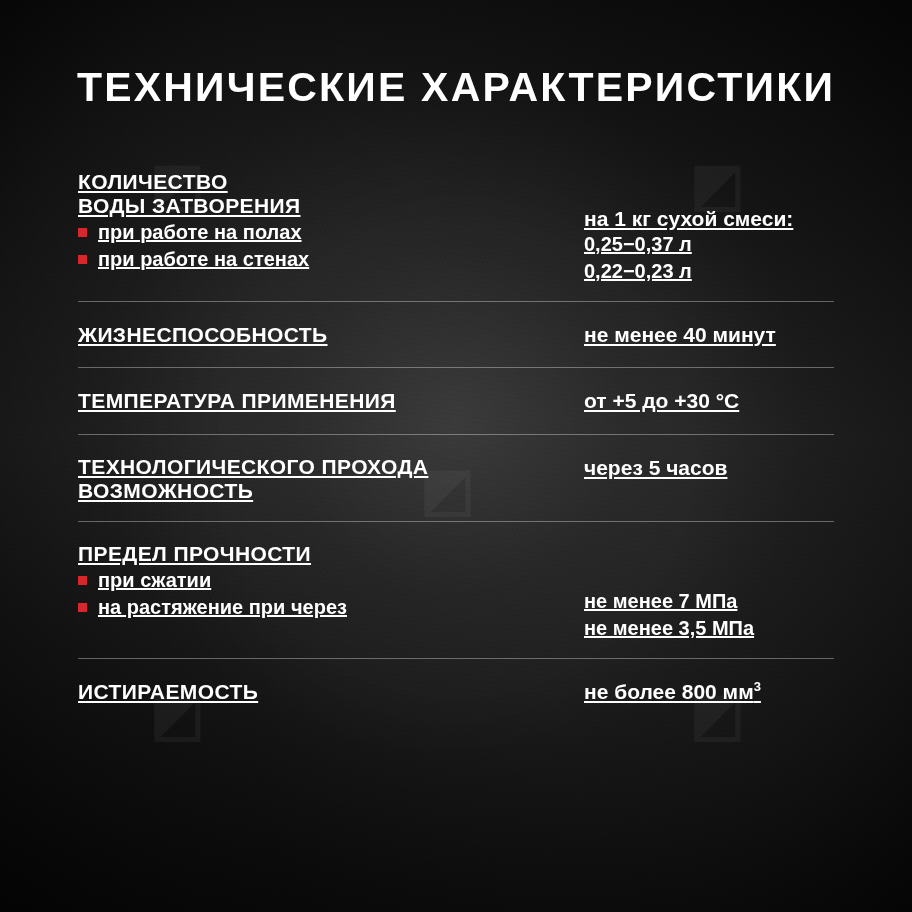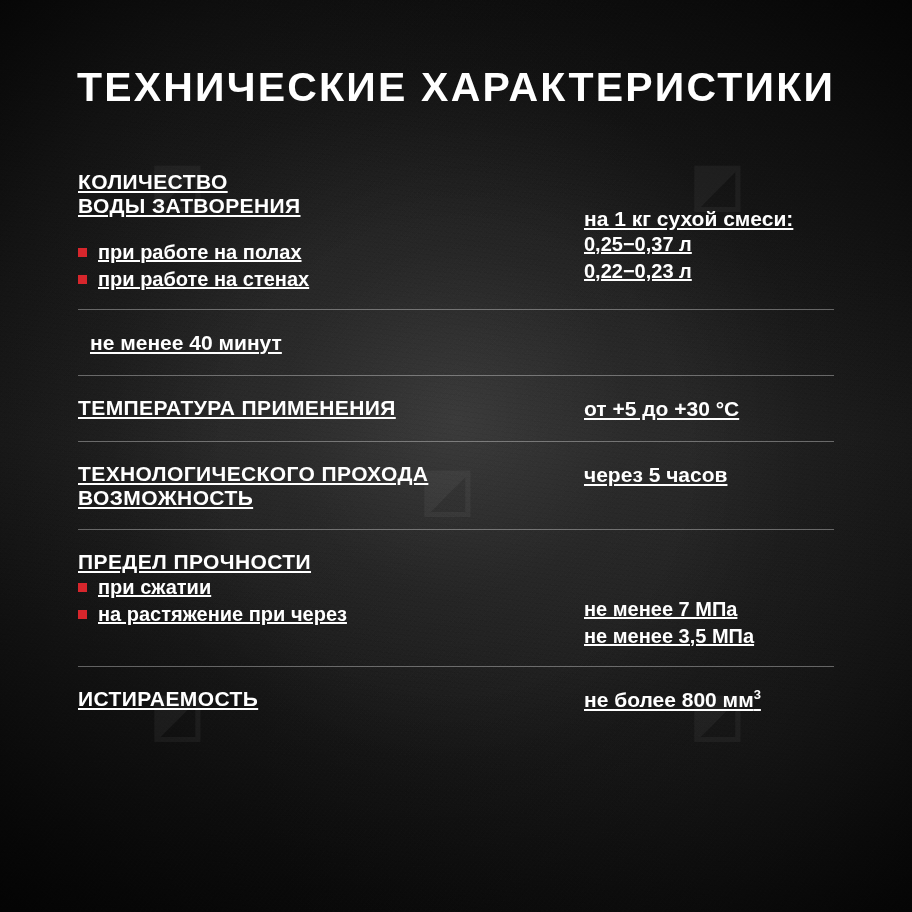--- a/index.html
+++ b/index.html
@@ -131,21 +131,21 @@
   }
   .value-head {
     font-size: 21px;
     font-weight: 700;
     line-height: 1.2;
     color: #ffffff;
     white-space: nowrap;
     margin-top: 36px;
   }
   .sub-list {
-    margin-top: 20px;
+    margin-top: 0;
   }
   .sub-item {
     display: flex;
     align-items: center;
     font-size: 20px;
     font-weight: 700;
     line-height: 1.35;
     color: #ffffff;
     white-space: nowrap;
   }
@@ -218,20 +218,23 @@
               <div class="value">0,22−0,23 л</div>
             </div>
           </div>
         </div>
       </div>
 
       <div class="divider"></div>
 
       <div class="row r-life align-mid">
         <div class="row-inner">
+          <div class="left">
+            <div class="param">ЖИЗНЕСПОСОБНОСТЬ</div>
+          </div>
           <div class="right">
             <div class="value">не менее 40 минут</div>
           </div>
         </div>
       </div>
 
       <div class="divider"></div>
 
       <div class="row r-temp align-mid">
         <div class="row-inner">

